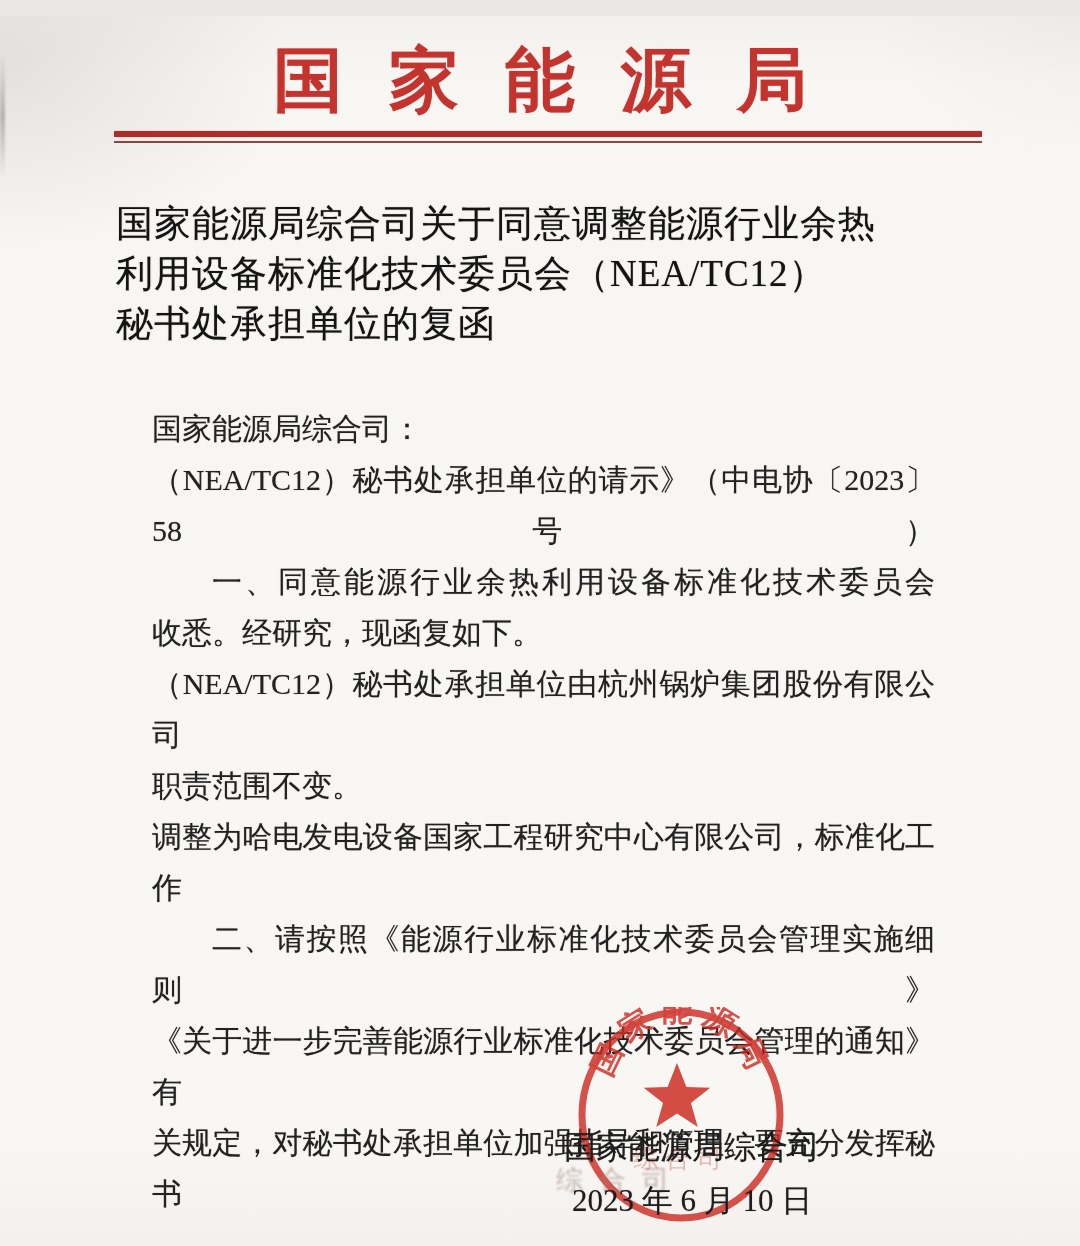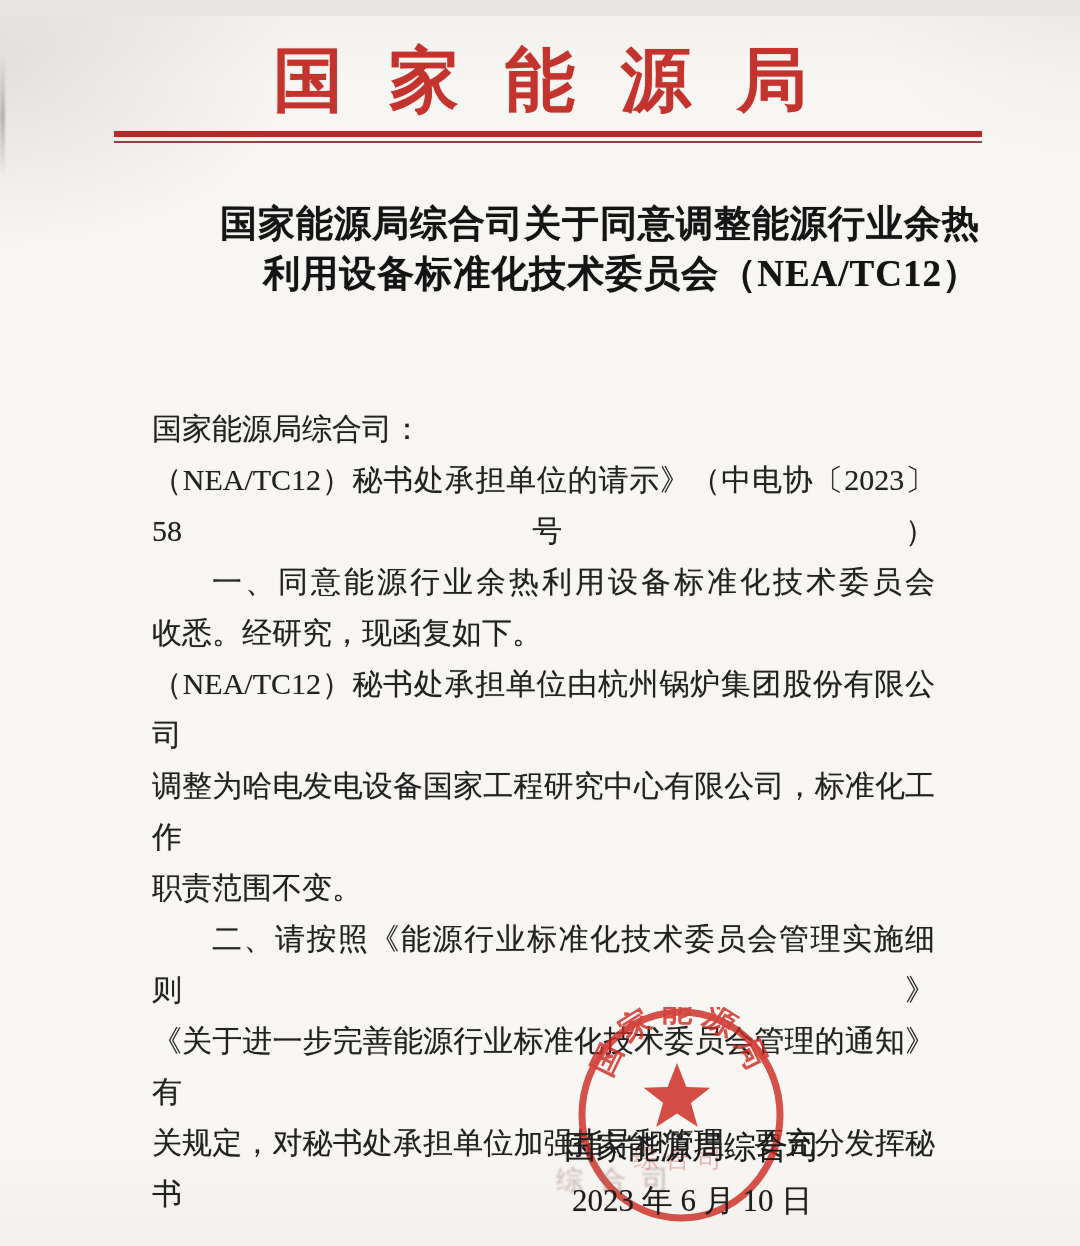--- a/index.html
+++ b/index.html
@@ -26,23 +26,23 @@
     text-align:center;
     font-size:70px;line-height:82px;font-weight:bold;
     letter-spacing:46px;padding-left:46px;box-sizing:border-box;
     color:#c3342e;
     text-shadow:0 0 1px rgba(195,52,46,.55);
   }
   .red-rule{position:absolute;top:115px;left:114px;width:868px;height:16px;}
   .red-rule .thick{height:6px;background:#b02c28;border-radius:1px;box-shadow:0 0 1px rgba(176,44,40,.7);}
   .red-rule .thin{height:2px;margin-top:4px;background:#7d2523;opacity:.85;}
   .doc-title{
-    position:absolute;top:183px;left:100px;width:880px;
-    text-align:right;
-    font-size:37px;line-height:50px;font-weight:bold;
+    position:absolute;top:183px;left:116px;width:880px;
+    text-align:left;
+    font-size:37px;line-height:50px;font-weight:normal;
     color:#141414;
     letter-spacing:1px;
     text-shadow:0 0 1px rgba(0,0,0,.55);
   }
   .body-text{
     position:absolute;top:387px;left:152px;width:783px;
     font-size:30px;line-height:51px;
     color:#222;
     text-shadow:0 0 1px rgba(0,0,0,.4);
   }
@@ -83,30 +83,31 @@
     <div class="agency-title">国家能源局</div>
 
     <div class="red-rule">
       <div class="thick"></div>
       <div class="thin"></div>
     </div>
 
     <div class="doc-title">
       <div>国家能源局综合司关于同意调整能源行业余热</div>
       <div>利用设备标准化技术委员会（NEA/TC12）</div>
+      <div>秘书处承担单位的复函</div>
     </div>
 
     <div class="body-text">
       <div class="bline">国家能源局综合司：</div>
       <div class="bline stretch">（NEA/TC12）秘书处承担单位的请示》（中电协〔2023〕58 号）</div>
       <div class="bline indent stretch">一、同意能源行业余热利用设备标准化技术委员会</div>
       <div class="bline">收悉。经研究，现函复如下。</div>
       <div class="bline stretch">（NEA/TC12）秘书处承担单位由杭州锅炉集团股份有限公司</div>
+      <div class="bline">职责范围不变。</div>
       <div class="bline stretch">调整为哈电发电设备国家工程研究中心有限公司，标准化工作</div>
-      <div class="bline">职责范围不变。</div>
       <div class="bline indent stretch">二、请按照《能源行业标准化技术委员会管理实施细则》</div>
       <div class="bline stretch">《关于进一步完善能源行业标准化技术委员会管理的通知》有</div>
       <div class="bline stretch">关规定，对秘书处承担单位加强指导和管理。要充分发挥秘书</div>
 
     </div>
 
     <div class="seal">
       <svg viewBox="0 0 212 218" xmlns="http://www.w3.org/2000/svg">
         <g opacity="0.88">
           <ellipse cx="106" cy="108" rx="99" ry="103" fill="none" stroke="#cc2a22" stroke-width="7" opacity="0.92"></ellipse>

